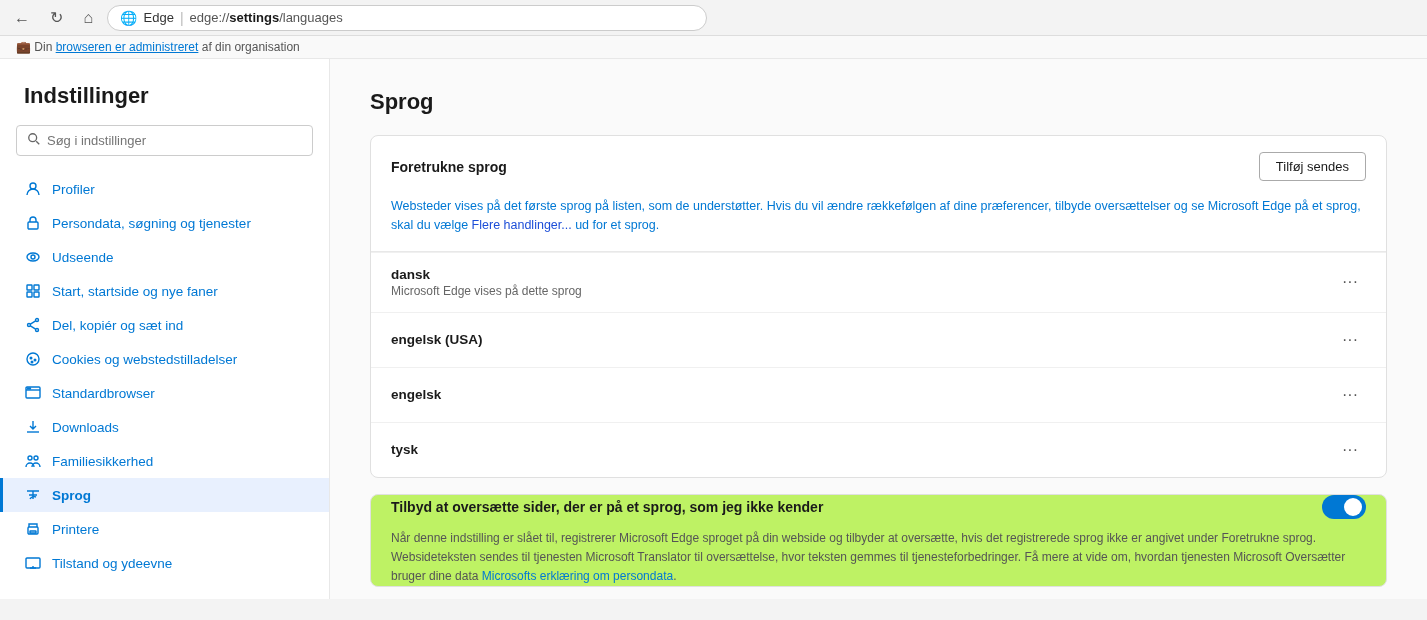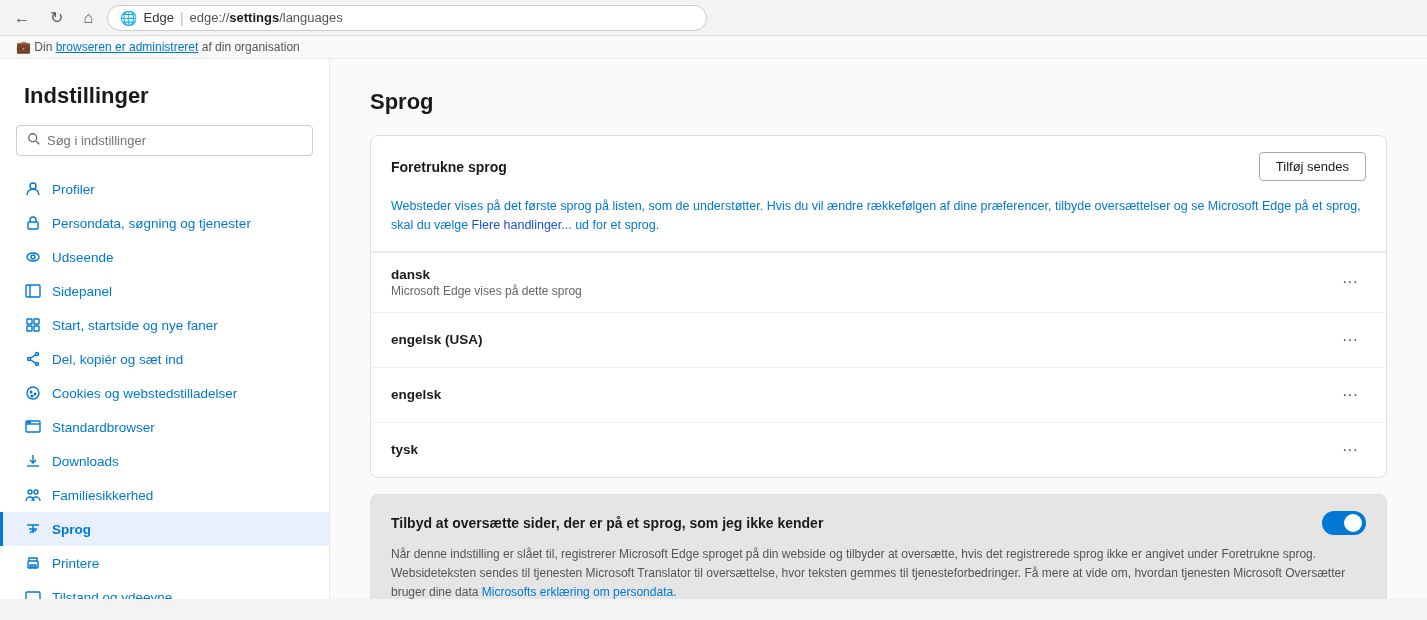--- a/index.html
+++ b/index.html
@@ -47,21 +47,21 @@
     .preferred-desc a { color: #1d4ed8; }
 
     .lang-divider { border: none; border-top: 1px solid #e8e8e8; margin: 0; }
     .lang-row { display: flex; align-items: center; justify-content: space-between; padding: 14px 20px; border-top: 1px solid #f0f0f0; gap: 16px; }
     .lang-row:first-of-type { border-top: none; }
     .lang-info .lang-name { font-weight: 600; font-size: 13.5px; }
     .lang-info .lang-sub { font-size: 12px; color: #666; margin-top: 2px; }
     .more-btn { background: none; border: none; cursor: pointer; font-size: 16px; color: #555; padding: 4px 8px; border-radius: 4px; }
 
     
-    .translate-card { background: #e5e5e5; border: 1px solid #e0e0e0; border-radius: 8px; padding: 16px 20px; margin-bottom: 16px; }
+    .translate-card { background: #bef264; border: 1px solid #e0e0e0; border-radius: 8px; padding: 0 20px; margin-bottom: 16px; }
     .translate-header { display: flex; align-items: center; justify-content: space-between; margin-bottom: 10px; }
     .translate-title { font-weight: 700; font-size: 14px; max-width: 85%; }
     .toggle { position: relative; width: 44px; height: 24px; }
     .toggle input { opacity: 0; width: 0; height: 0; }
     .toggle-slider { position: absolute; top: 0; left: 0; right: 0; bottom: 0; background: #0078d4; border-radius: 12px; cursor: pointer; }
     .toggle-slider::before { content: ''; position: absolute; width: 18px; height: 18px; left: 22px; top: 3px; background: #fff; border-radius: 50%; transition: 0.2s; }
     .translate-desc { font-size: 12px; color: #555; line-height: 1.6; }
     .translate-desc a { color: #0078d4; }
   </style>
 </head>
@@ -125,29 +125,20 @@
         <svg viewBox="0 0 16 16" fill="none" stroke="#0078d4" stroke-width="1.4">
             <ellipse cx="8" cy="8" rx="6" ry="4"></ellipse>
             <circle cx="8" cy="8" r="2"></circle>
           </svg>
       </span>
       <span>Udseende</span>
     </div>
     <div class="nav-item">
       <span class="nav-icon">
         <svg viewBox="0 0 16 16" fill="none" stroke="#0078d4" stroke-width="1.4">
-            <rect x="1" y="2" width="14" height="12" rx="1"></rect>
-            <line x1="5" y1="2" x2="5" y2="14"></line>
-          </svg>
-      </span>
-      <span>Sidepanel</span>
-    </div>
-    <div class="nav-item">
-      <span class="nav-icon">
-        <svg viewBox="0 0 16 16" fill="none" stroke="#0078d4" stroke-width="1.4">
             <rect x="2" y="2" width="5" height="5" rx="0.5"></rect>
             <rect x="9" y="2" width="5" height="5" rx="0.5"></rect>
             <rect x="2" y="9" width="5" height="5" rx="0.5"></rect>
             <rect x="9" y="9" width="5" height="5" rx="0.5"></rect>
           </svg>
       </span>
       <span>Start, startside og nye faner</span>
     </div>
     <div class="nav-item">
       <span class="nav-icon">

